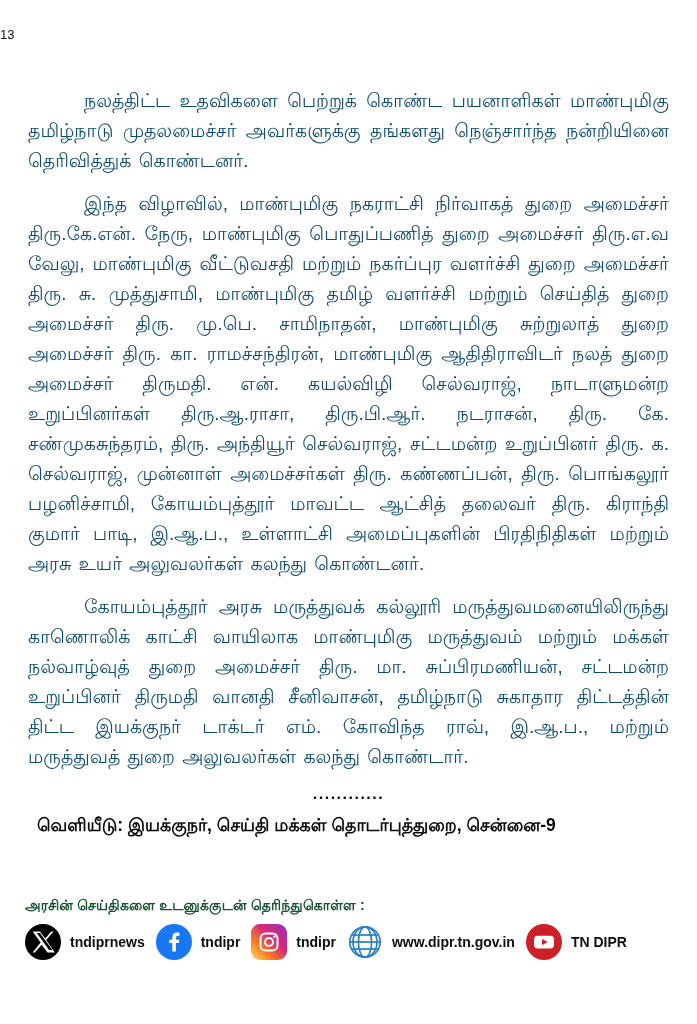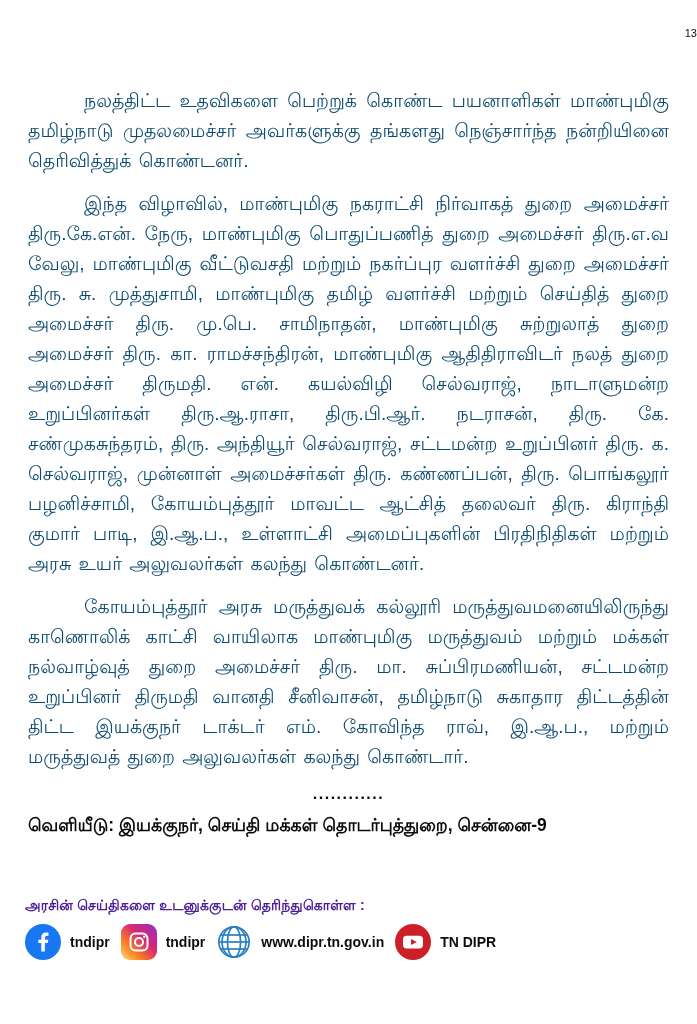--- a/index.html
+++ b/index.html
@@ -10,22 +10,22 @@
     background: #ffffff;
     overflow: hidden;
     font-family: "Liberation Sans", sans-serif;
     color: #000000;
   }
   .page-number {
     position: absolute;
     top: 27px;
     left: 0;
     right: 0;
-    text-align: right;
-    font-size: 11px;
+    text-align: left;
+    font-size: 13px;
     color: #111111;
   }
   .content {
     position: absolute;
     top: 86px;
     left: 28px;
     width: 641px;
   }
   .para {
     font-size: 19px;
@@ -41,32 +41,32 @@
     font-weight: 700;
     font-size: 16px;
     letter-spacing: 1.5px;
     margin: 2px 0 12px 0;
     color: #0a0a0a;
   }
   .release-line {
     font-weight: 700;
     font-size: 17.5px;
     color: #0a0a0a;
-    margin: 0;
+    margin: 9px;
   }
   .footer {
     position: absolute;
     left: 25px;
     top: 897px;
     width: 655px;
   }
   .footer-heading {
     font-size: 14px;
     font-weight: 700;
-    color: #4c1d95;
+    color: #14532d;
     letter-spacing: 0.2px;
   }
   .social-row {
     display: flex;
     align-items: center;
     margin-top: 9px;
     gap: 11px;
   }
   .social-item {
     display: flex;
@@ -94,20 +94,27 @@
     <p class="para">இந்த விழாவில், மாண்புமிகு நகராட்சி நிர்வாகத் துறை அமைச்சர் திரு.கே.என். நேரு, மாண்புமிகு பொதுப்பணித் துறை அமைச்சர் திரு.எ.வ வேலு, மாண்புமிகு வீட்டுவசதி மற்றும் நகர்ப்புர வளர்ச்சி துறை அமைச்சர் திரு. சு. முத்துசாமி, மாண்புமிகு தமிழ் வளர்ச்சி மற்றும் செய்தித் துறை அமைச்சர் திரு. மு.பெ. சாமிநாதன், மாண்புமிகு சுற்றுலாத் துறை அமைச்சர் திரு. கா. ராமச்சந்திரன், மாண்புமிகு ஆதிதிராவிடர் நலத் துறை அமைச்சர் திருமதி. என். கயல்விழி செல்வராஜ், நாடாளுமன்ற உறுப்பினர்கள் திரு.ஆ.ராசா, திரு.பி.ஆர். நடராசன், திரு. கே. சண்முகசுந்தரம், திரு. அந்தியூர் செல்வராஜ், சட்டமன்ற உறுப்பினர் திரு. க. செல்வராஜ், முன்னாள் அமைச்சர்கள் திரு. கண்ணப்பன், திரு. பொங்கலூர் பழனிச்சாமி, கோயம்புத்தூர் மாவட்ட ஆட்சித் தலைவர் திரு. கிராந்தி குமார் பாடி, இ.ஆ.ப., உள்ளாட்சி அமைப்புகளின் பிரதிநிதிகள் மற்றும் அரசு உயர் அலுவலர்கள் கலந்து கொண்டனர்.</p>
     <p class="para">கோயம்புத்தூர் அரசு மருத்துவக் கல்லூரி மருத்துவமனையிலிருந்து காணொலிக் காட்சி வாயிலாக மாண்புமிகு மருத்துவம் மற்றும் மக்கள் நல்வாழ்வுத் துறை அமைச்சர் திரு. மா. சுப்பிரமணியன், சட்டமன்ற உறுப்பினர் திருமதி வானதி சீனிவாசன், தமிழ்நாடு சுகாதார திட்டத்தின் திட்ட இயக்குநர் டாக்டர் எம். கோவிந்த ராவ், இ.ஆ.ப., மற்றும் மருத்துவத் துறை அலுவலர்கள் கலந்து கொண்டார்.</p>
     <div class="separator">............</div>
     <p class="release-line">வெளியீடு: இயக்குநர், செய்தி மக்கள் தொடர்புத்துறை, சென்னை-9</p>
   </div>
 
   <div class="footer">
     <div class="footer-heading">அரசின் செய்திகளை உடனுக்குடன் தெரிந்துகொள்ள :</div>
     <div class="social-row">
 
+      <div class="social-item">
+        <svg class="social-icon" viewBox="0 0 36 36">
+          <circle cx="18" cy="18" r="18" fill="#000000"></circle>
+          <path fill="#ffffff" d="M21.2 15.9 28.6 7.4h-2.2l-6.2 7.2-5.3-7.2H7.6l8.1 11.1L7.6 28.6h2.2l6.9-7.9 5.8 7.9h7.2zm-2.4 2.8-.8-1.1-6.3-8.6h3.3l5 6.9.8 1.1 6.6 9h-3.3z"></path>
+        </svg>
+        <span class="social-label">tndiprnews</span>
+      </div>
 
       <div class="social-item">
         <svg class="social-icon" viewBox="0 0 36 36">
           <circle cx="18" cy="18" r="18" fill="#1877f2"></circle>
           <path fill="#ffffff" d="M22.8 19.1l.5-3.4h-3.2v-2.2c0-.9.5-1.8 1.9-1.8h1.5V8.8s-1.4-.2-2.7-.2c-2.7 0-4.5 1.7-4.5 4.6v2.5h-3v3.4h3v8.3c.6.1 1.2.1 1.8.1s1.2 0 1.8-.1v-8.3z"></path>
         </svg>
         <span class="social-label">tndipr</span>
       </div>
 
       <div class="social-item">

